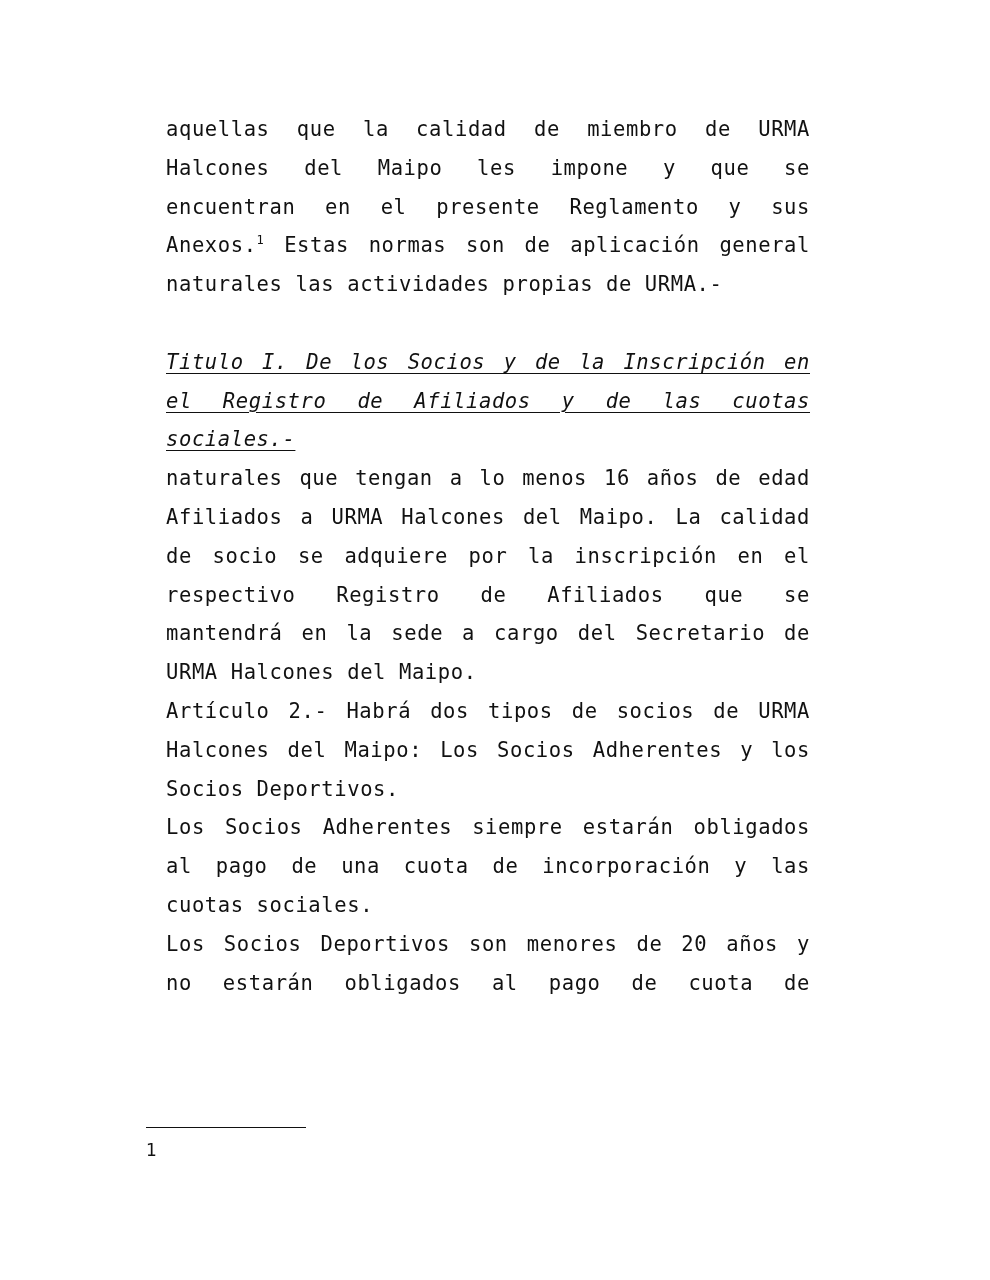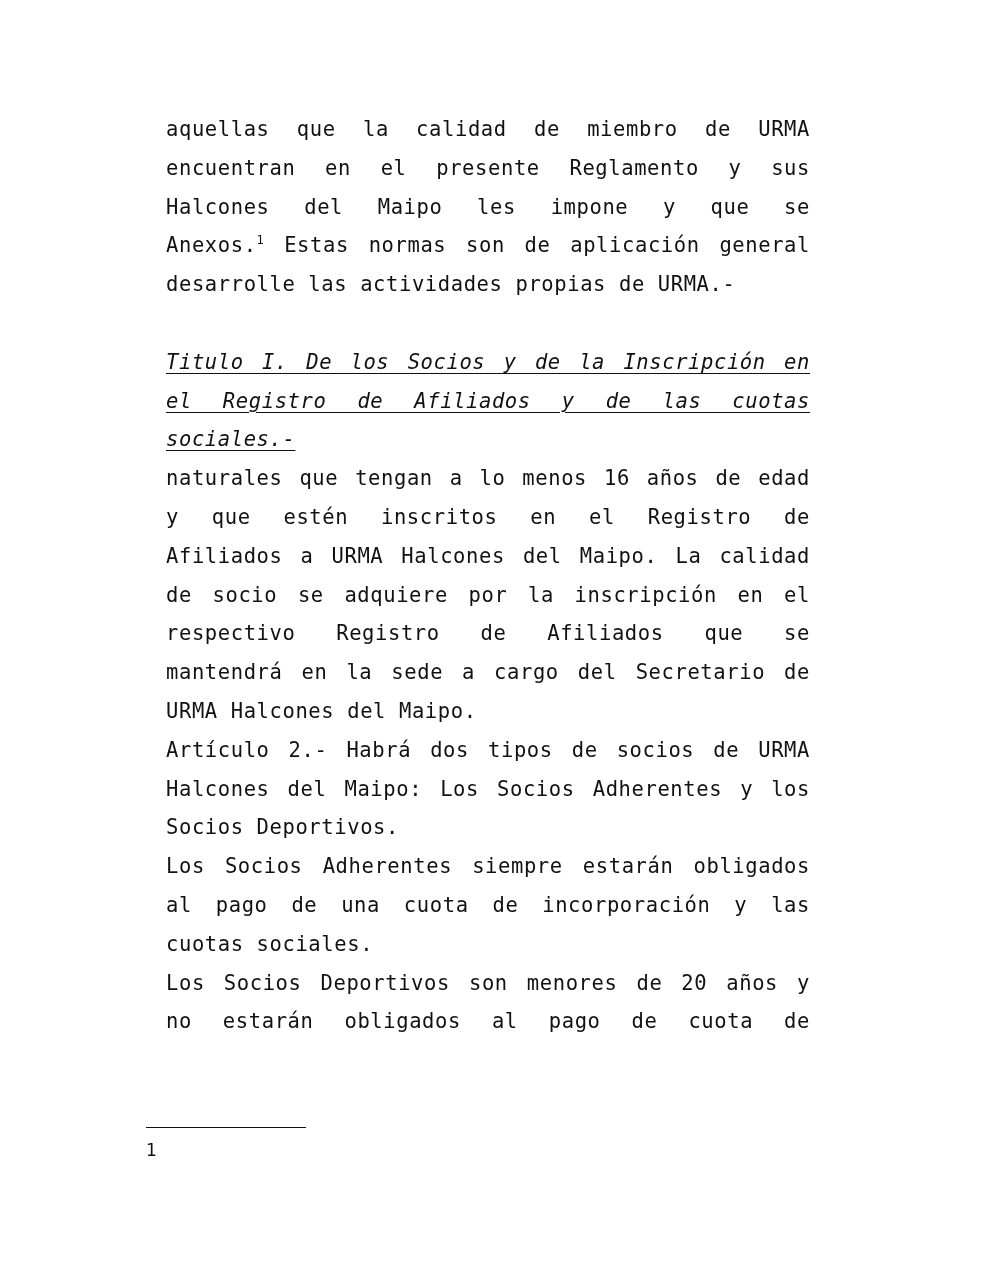--- a/index.html
+++ b/index.html
@@ -20,33 +20,32 @@
   .blank { height: 38.8px; }
   .fn-rule { position: absolute; left: 146px; top: 1127px; width: 160px; height: 1px; background: #111; }
   .fn-num { position: absolute; left: 146px; top: 1140px; font-family: "DejaVu Sans", sans-serif; font-size: 17px; color: #111; }
   sup { font-size: 12px; vertical-align: 8px; line-height: 0; }
 </style>
 </head>
 <body>
 
 <div class="page">
   <div class="line">aquellas que la calidad de miembro de URMA</div>
+  <div class="line">Halcones del Maipo les impone y que se</div>
   <div class="line">encuentran en el presente Reglamento y sus</div>
-  <div class="line">Halcones del Maipo les impone y que se</div>
   <div class="line"><span>Anexos.</span><sup>1</sup><span> Estas normas son de aplicación general</span></div>
-  <div class="line last">desarrolle las actividades propias de URMA.-</div>
+  <div class="line last">naturales las actividades propias de URMA.-</div>
 
   <div class="blank"></div>
 
   <div class="line u">Titulo I. De los Socios y de la Inscripción en</div>
   <div class="line u">el Registro de Afiliados y de las cuotas</div>
   <div class="line last"><span class="u">sociales.-</span></div>
 
   <div class="line">naturales que tengan a lo menos 16 años de edad</div>
-  <div class="line">y que estén inscritos en el Registro de</div>
   <div class="line">Afiliados a URMA Halcones del Maipo. La calidad</div>
   <div class="line">de socio se adquiere por la inscripción en el</div>
   <div class="line">respectivo Registro de Afiliados que se</div>
   <div class="line">mantendrá en la sede a cargo del Secretario de</div>
   <div class="line last">URMA Halcones del Maipo.</div>
 
   <div class="line">Artículo 2.- Habrá dos tipos de socios de URMA</div>
   <div class="line">Halcones del Maipo: Los Socios Adherentes y los</div>
   <div class="line last">Socios Deportivos.</div>
 

